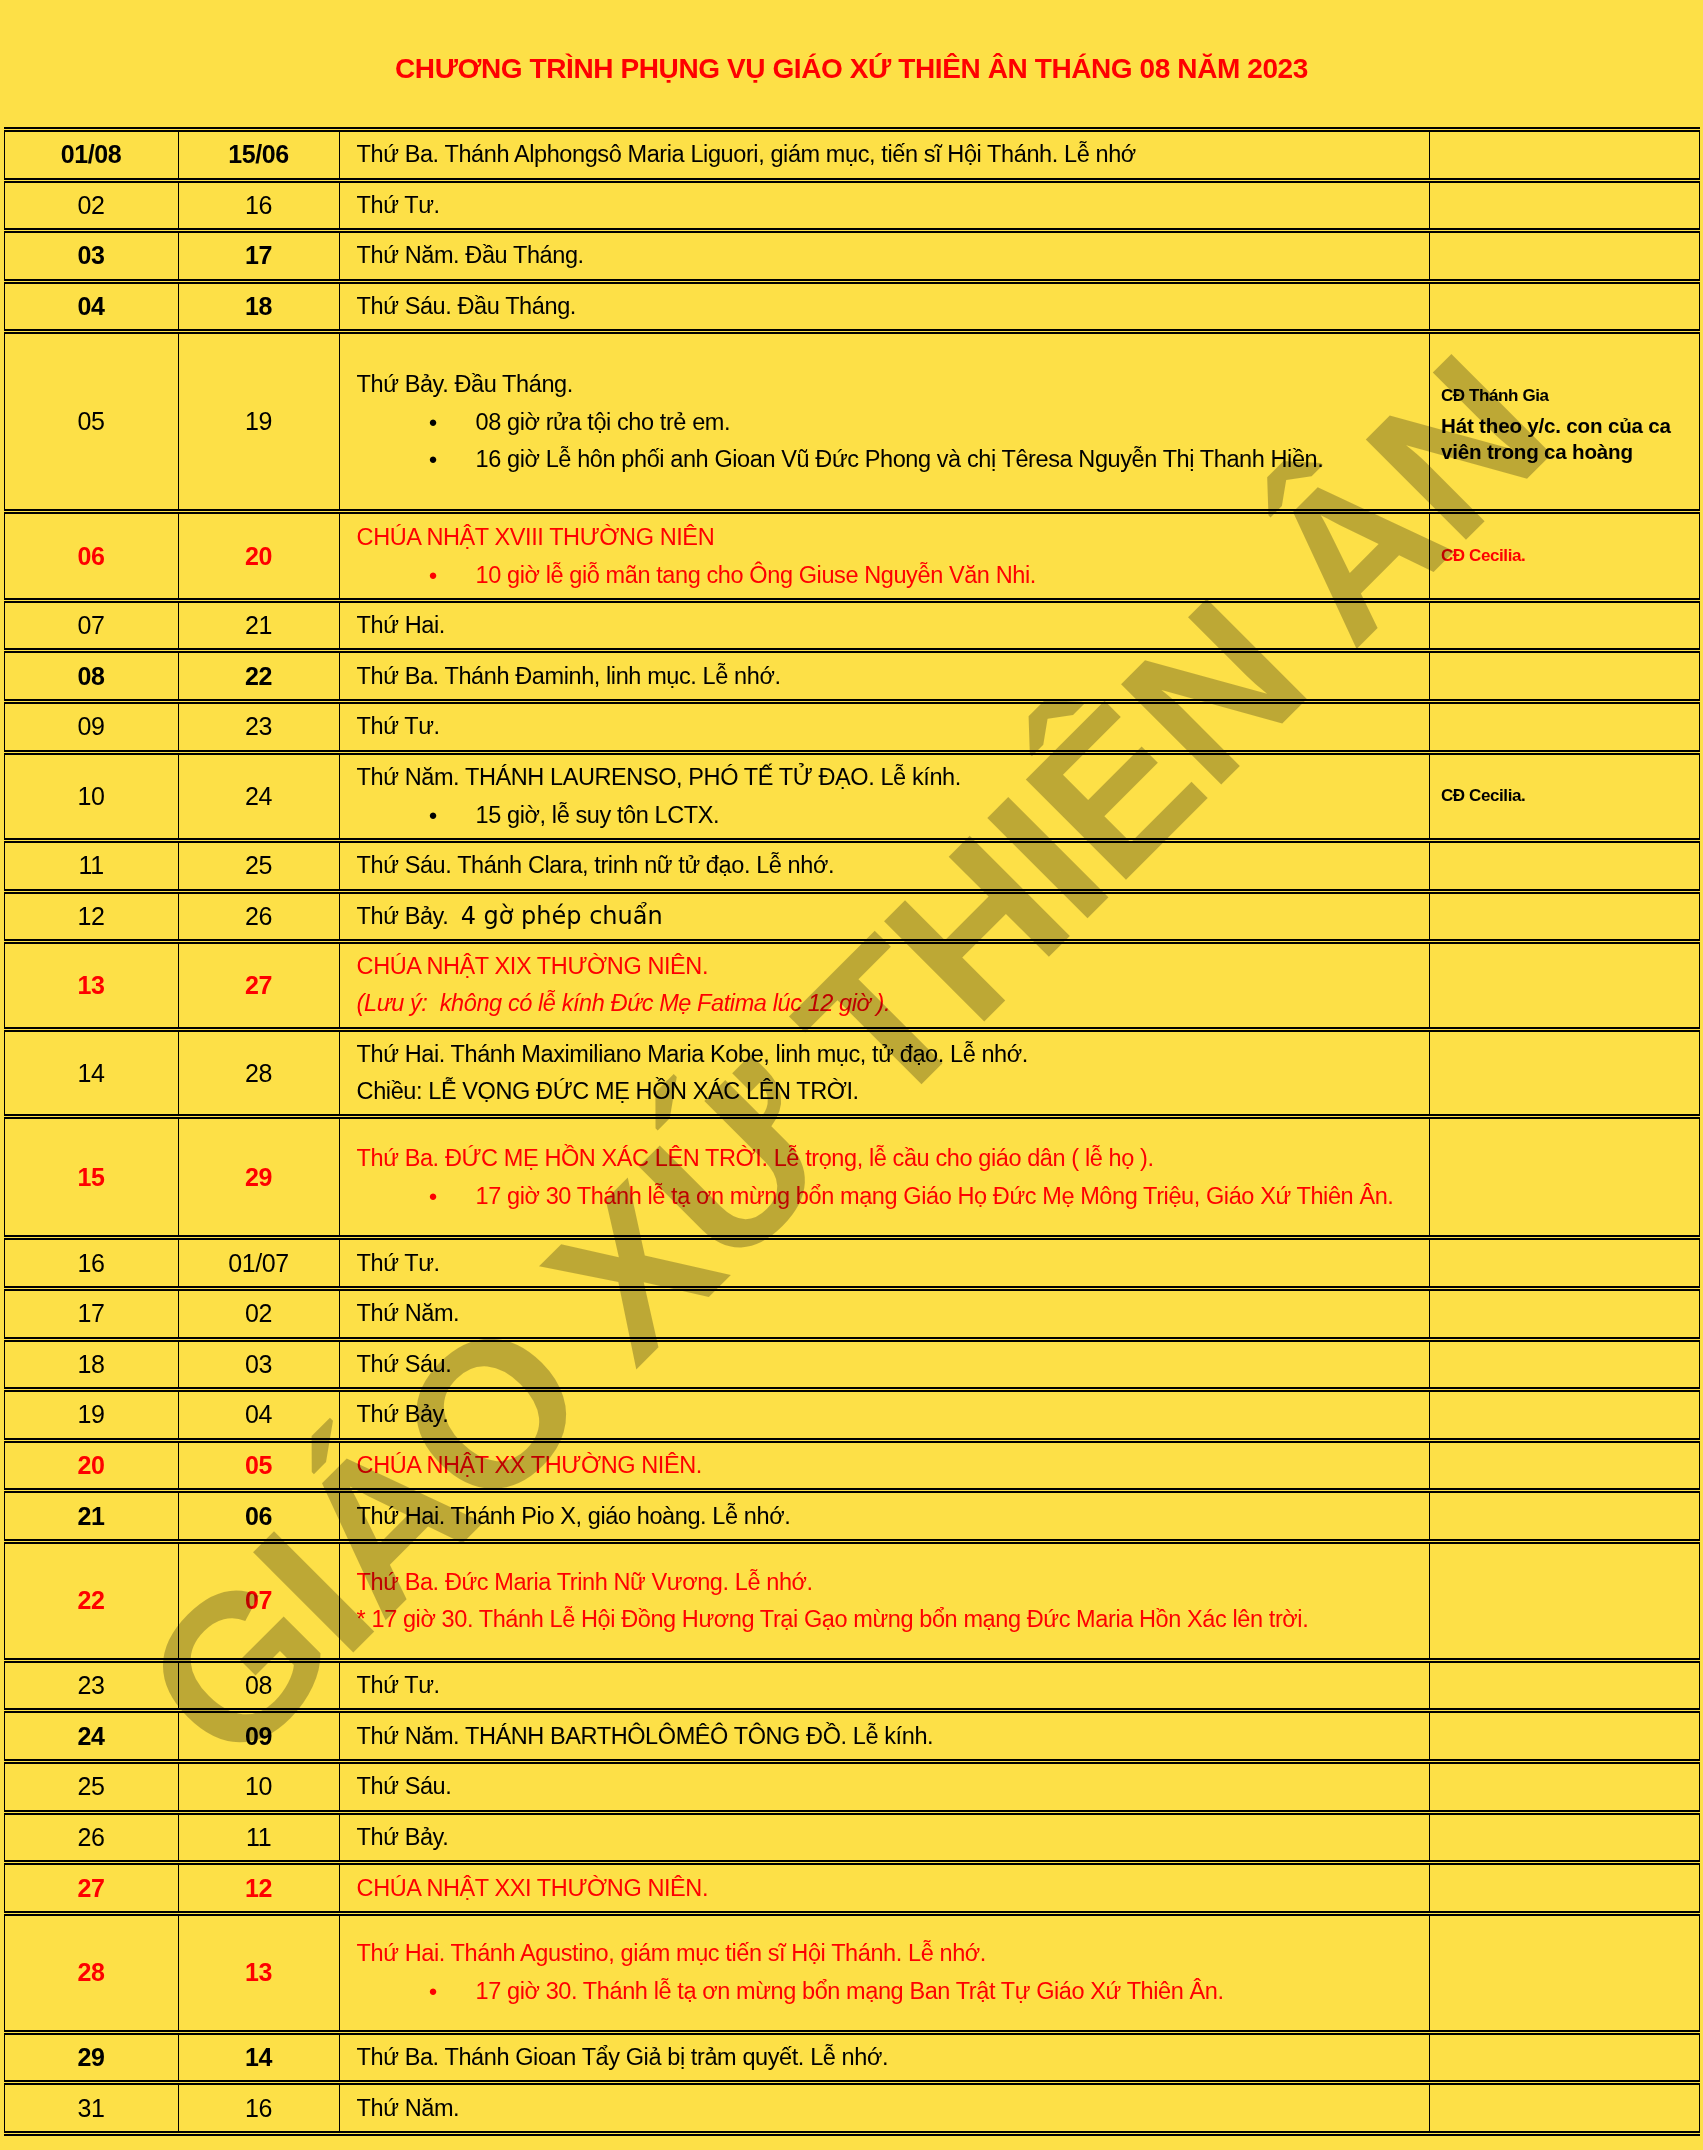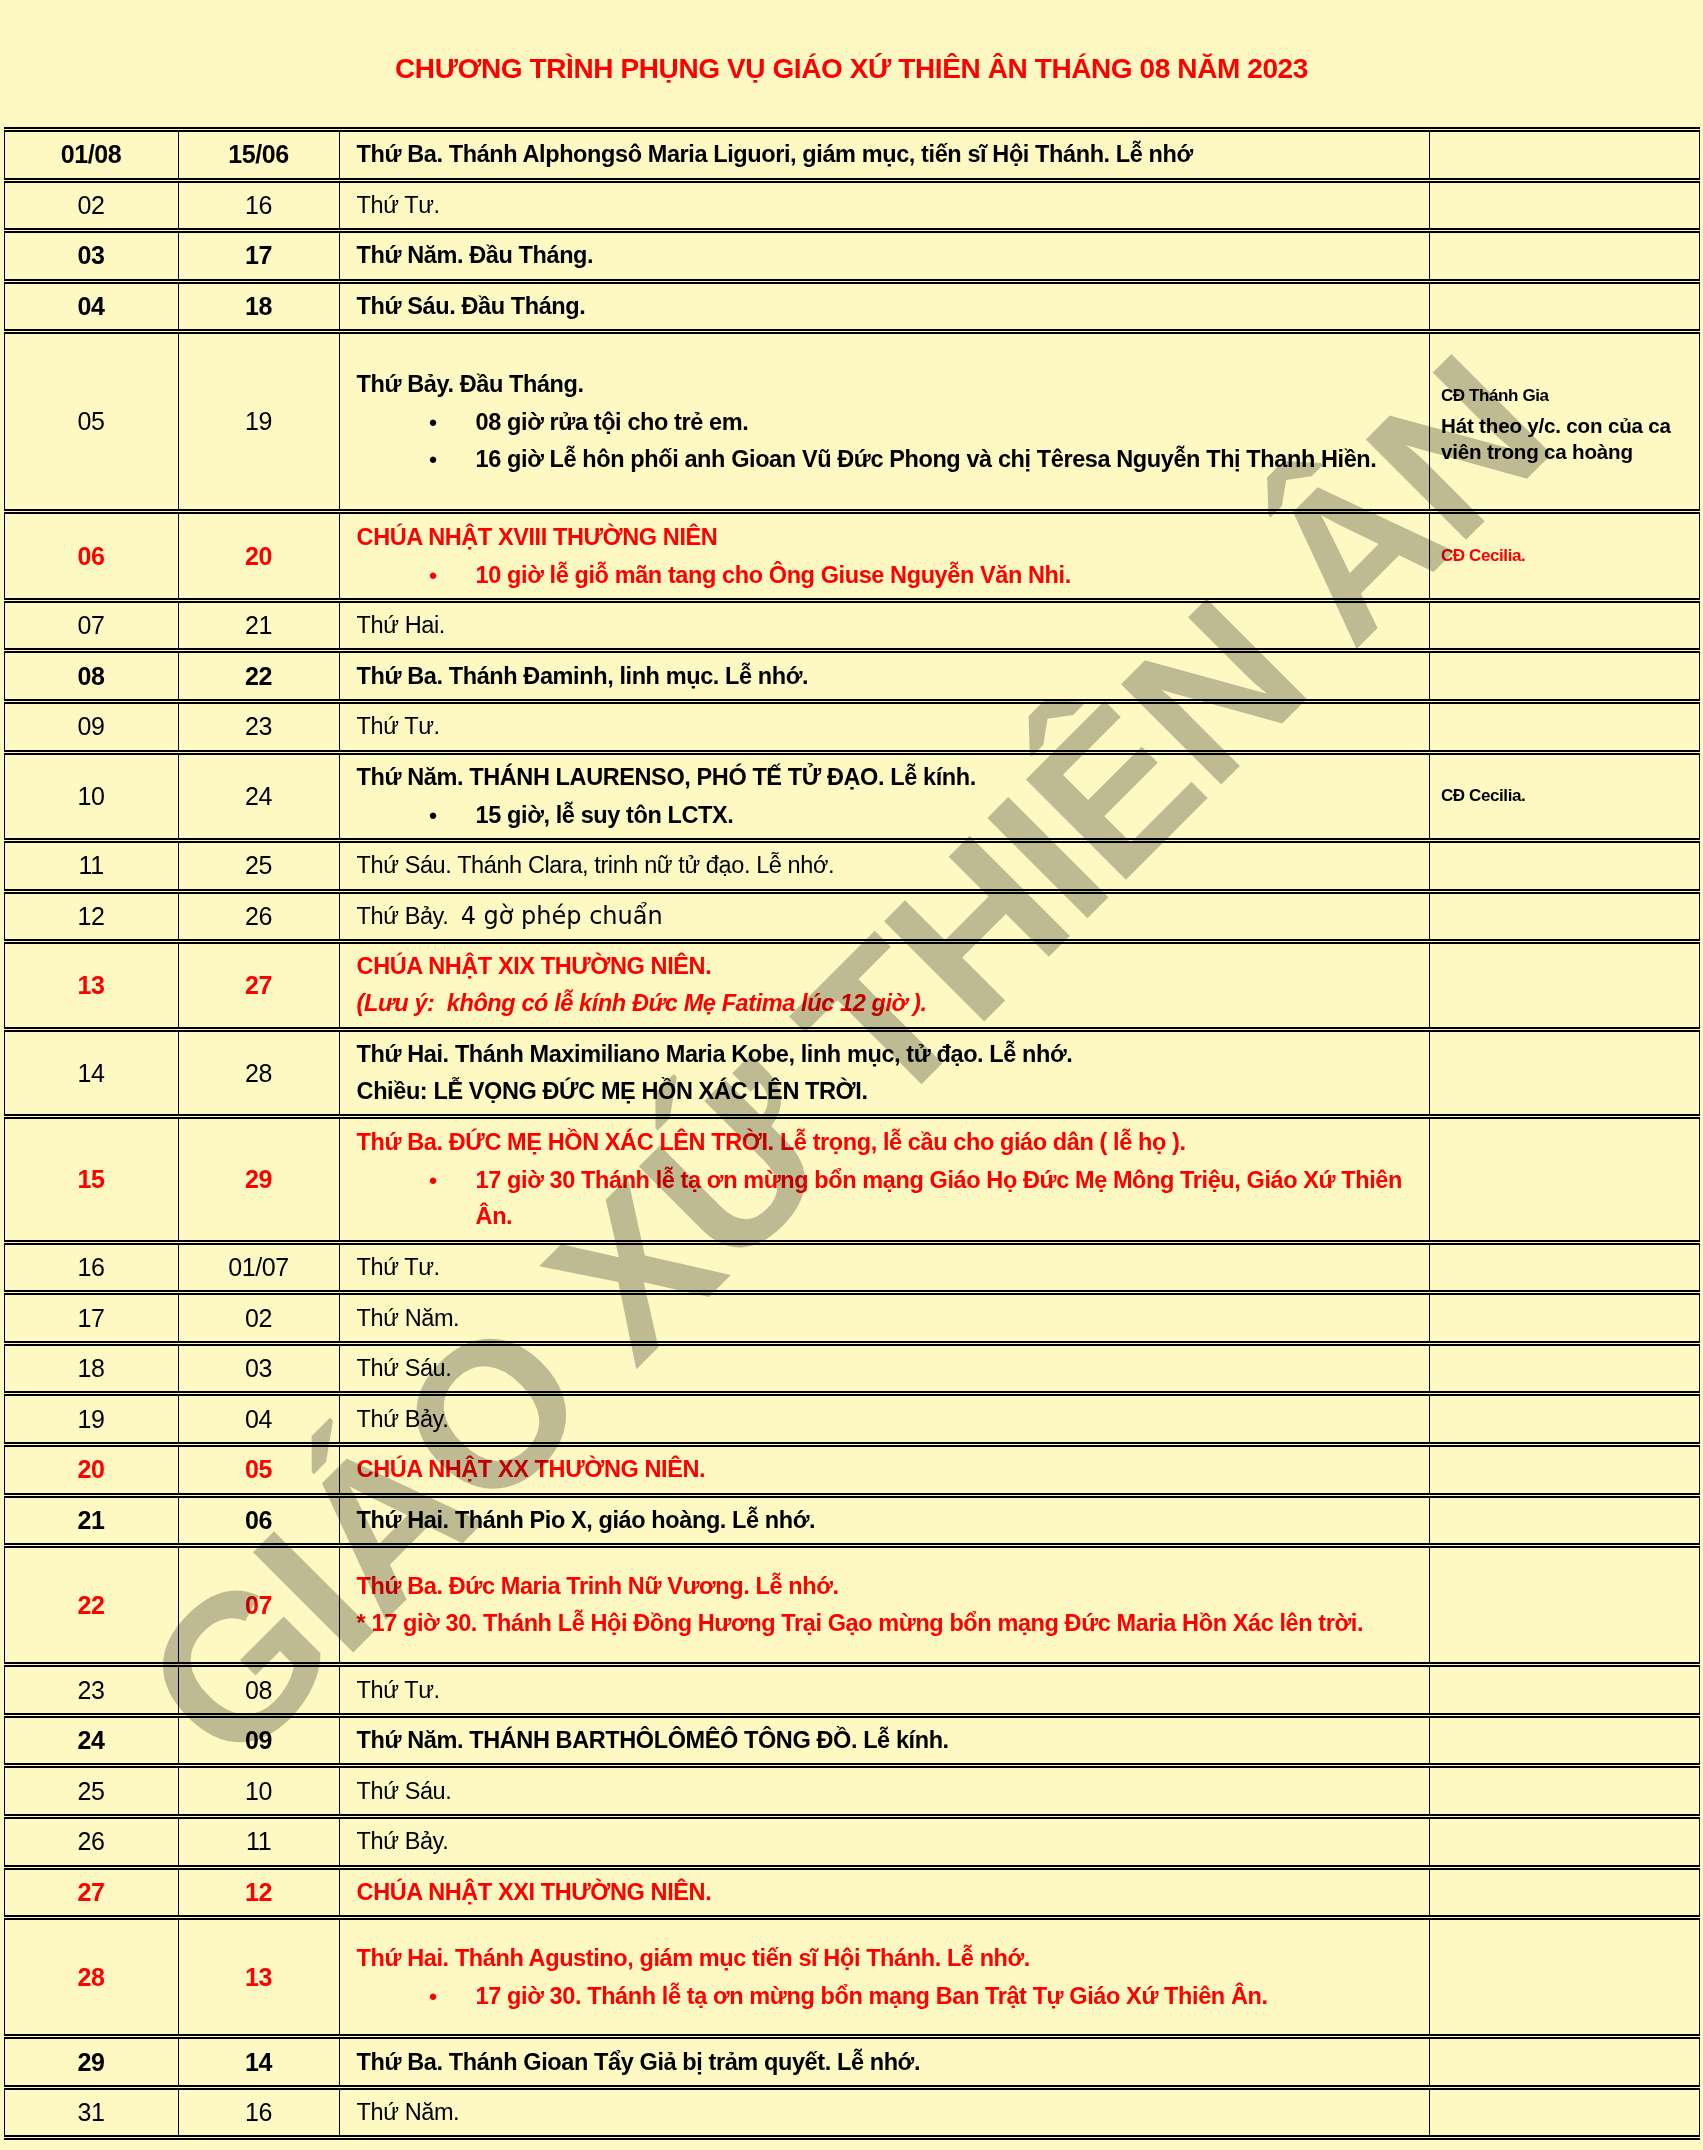--- a/index.html
+++ b/index.html
@@ -1,19 +1,19 @@
 <!DOCTYPE html>
 <html style="--red: #fe0000;font-size:11.4px"><head>
 <meta charset="utf-8">
 <style>
   html,body { margin:0; padding:0; background:#ffffff; }
   .page {
     position:relative;
     width:1703px; height:2151px;
-    background:#fef9c3;
+    background:#fde047;
     overflow:hidden;
     font-family:"Liberation Sans", sans-serif;
     color:#000000;
   }
   .doc-title {
     position:absolute; top:53px; left:0; width:100%;
     text-align:center;
     font-size:28px; font-weight:bold;
     color:var(--red, #fe0000);
     letter-spacing:-0.4px;
@@ -52,21 +52,21 @@
     text-indent:-47px;
   }
   .line.bullet::before {
     content:"\25CF";
     display:inline-block;
     width:47px;
     text-indent:0;
     font-size:15px;
     vertical-align:2.8px;
   }
-  .b { font-weight:bold; }
+  .b { font-weight:normal; }
   .i { font-style:italic; }
   .alt { font-family:"DejaVu Sans", sans-serif; font-size:24px; letter-spacing:0; }
   .note-title { font-weight:bold; font-size:17px; line-height:34px; letter-spacing:-0.4px; }
   .note-sub   { font-weight:bold; font-size:20.6px; line-height:26px; letter-spacing:-0.2px; }
   .note-red   { color:var(--red, #fe0000); }
   .watermark {
     position:absolute;
     left:846px; top:1060px;
     transform:translate(-50%,-50%) rotate(-45deg);
     font-size:206px;

